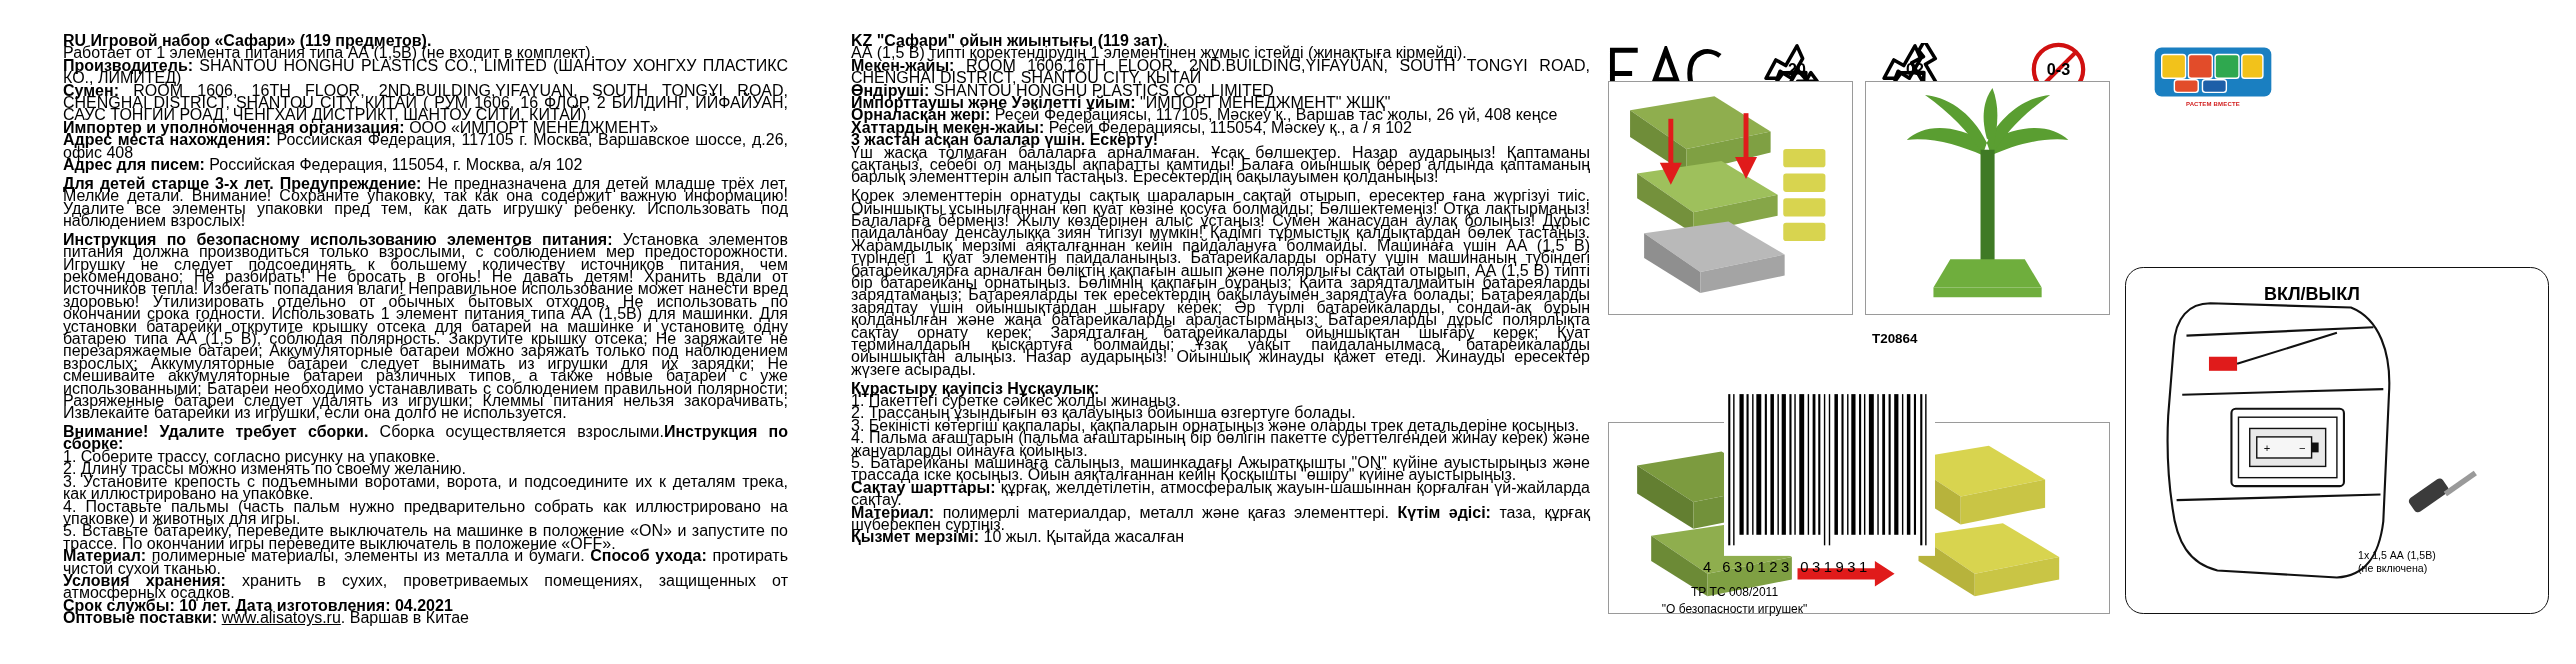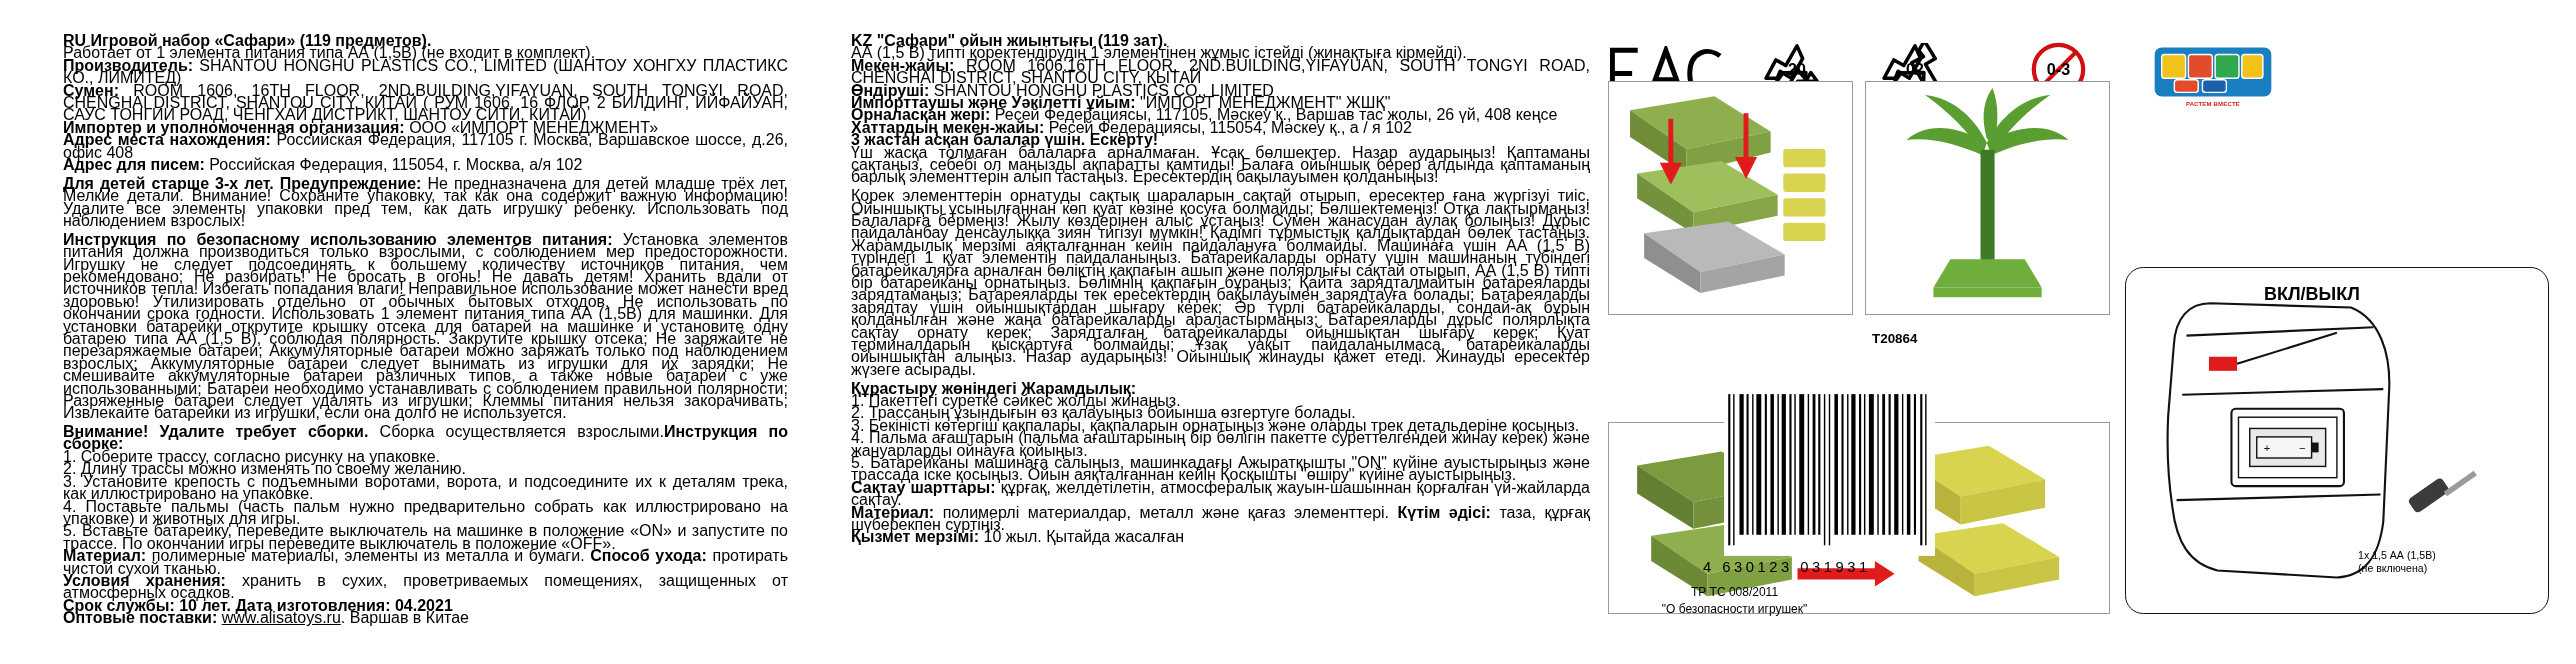--- a/index.html
+++ b/index.html
@@ -90,21 +90,21 @@
     <div class="ln"><span class="t-sub">Мекен-жайы:</span> ROOM  1606,16TH  FLOOR, 2ND.BUILDING,YIFAYUAN, SOUTH TONGYI ROAD, CHENGHAI DISTRICT, SHANTOU CITY, ҚЫТАЙ</div>
     <div class="ln"><span class="t-sub">Өндіруші:</span> SHANTOU HONGHU PLASTICS CO., LIMITED</div>
     <div class="ln"><span class="t-sub">Импорттаушы және Уәкілетті ұйым:</span> "ИМПОРТ МЕНЕДЖМЕНТ" ЖШҚ"</div>
     <div class="ln"><span class="t-sub">Орналасқан жері:</span> Ресей Федерациясы, 117105, Мәскеу қ., Варшав тас жолы, 26 үй, 408 кеңсе</div>
     <div class="ln"><span class="t-sub">Хаттардың мекен-жайы:</span> Ресей Федерациясы, 115054, Мәскеу қ., а / я 102</div>
     <div class="ln b">3 жастан асқан балалар үшін. Ескерту!</div>
     <div class="ln">Үш жасқа толмаған балаларға арналмаған. Ұсақ бөлшектер. Назар аударыңыз! Қаптаманы сақтаңыз, себебі ол маңызды ақпаратты қамтиды! Балаға ойыншық берер алдында қаптаманың барлық элементтерін алып тастаңыз. Ересектердің бақылауымен қолданыңыз!</div>
     <div class="gap"></div>
     <div class="ln">Қорек элементтерін орнатуды сақтық шараларын сақтай отырып, ересектер ғана жүргізуі тиіс. Ойыншықты ұсынылғаннан көп қуат көзіне қосуға болмайды; Бөлшектемеңіз! Отқа лақтырмаңыз! Балаларға бермеңіз! Жылу көздерінен алыс ұстаңыз! Сумен жанасудан аулақ болыңыз! Дұрыс пайдаланбау денсаулыққа зиян тигізуі мүмкін! Қадімгі тұрмыстық қалдықтардан бөлек тастаңыз. Жарамдылық мерзімі аяқталғаннан кейін пайдалануға болмайды. Машинаға үшін АА (1,5 В) түріндегі 1 қуат элементін пайдаланыңыз. Батарейкаларды орнату үшін машинаның түбіндегі батарейкалярға арналған бөліктің қақпағын ашып және полярлығы сақтай отырып, АА (1,5 В) типті бір батарейканы орнатыңыз. Бөлімнің қақпағын бұраңыз; Қайта зарядталмайтын батареяларды зарядтамаңыз; Батареяларды тек ересектердің бақылауымен зарядтауға болады; Батареяларды зарядтау үшін ойыншықтардан шығару керек; Әр түрлі батарейкаларды, сондай-ақ бұрын қолданылған және жаңа батарейкаларды араластырмаңыз; Батареяларды дұрыс полярлықта сақтау орнату керек; Зарядталған батарейкаларды ойыншықтан шығару керек; Қуат терминалдарын қысқартуға болмайды; Ұзақ уақыт пайдаланылмаса, батарейкаларды ойыншықтан алыңыз. Назар аударыңыз! Ойыншық жинауды қажет етеді. Жинауды ересектер жүзеге асырады.</div>
     <div class="gap"></div>
-    <div class="ln b">Құрастыру жөніндегі Жарамдылық:</div>
+    <div class="ln b">Құрастыру қауіпсіз Нұсқаулық:</div>
     <div class="ln">1. Пакеттегі суретке сәйкес жолды жинаңыз.</div>
     <div class="ln">2. Трассаның ұзындығын өз қалауыңыз бойынша өзгертуге болады.</div>
     <div class="ln">3. Бекіністі көтергіш қақпалары, қақпаларын орнатыңыз және оларды трек детальдеріне қосыңыз.</div>
     <div class="ln">4. Пальма ағаштарын (пальма ағаштарының бір бөлігін пакетте суреттелгендей жинау керек) және жануарларды ойнауға қойыңыз.</div>
     <div class="ln">5. Батарейканы машинаға салыңыз, машинкадағы Ажыратқышты "ON" күйіне ауыстырыңыз және трассада іске қосыңыз. Ойын аяқталғаннан кейін Қосқышты "өшіру" күйіне ауыстырыңыз.</div>
     <div class="ln"><span class="t-sub">Сақтау шарттары:</span> <span>құрғақ, желдетілетін, атмосфералық жауын-шашыннан қорғалған үй-жайларда сақтау.</span></div>
     <div class="ln"><span class="t-sub">Материал:</span> <span>полимерлі материалдар, металл және қағаз элементтері.</span> <span class="t-sub">Күтім әдісі:</span> <span>таза, құрғақ шүберекпен сүртіңіз.</span></div>
     <div class="ln"><span class="t-sub">Қызмет мерзімі:</span> <span>10 жыл. Қытайда жасалған</span></div>
   </div>
 

